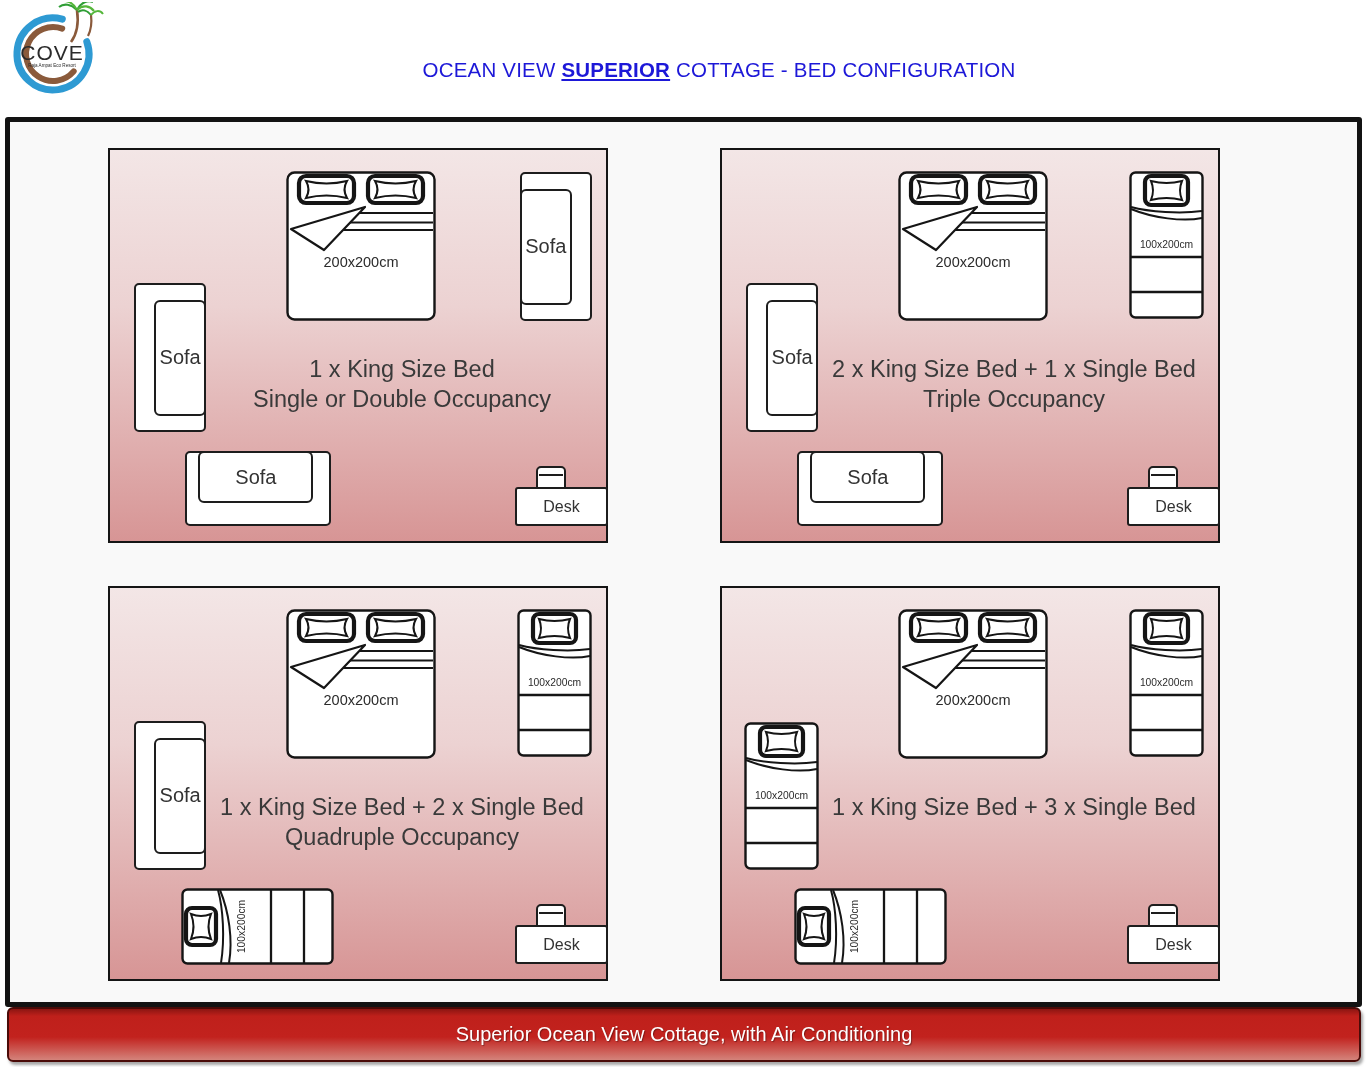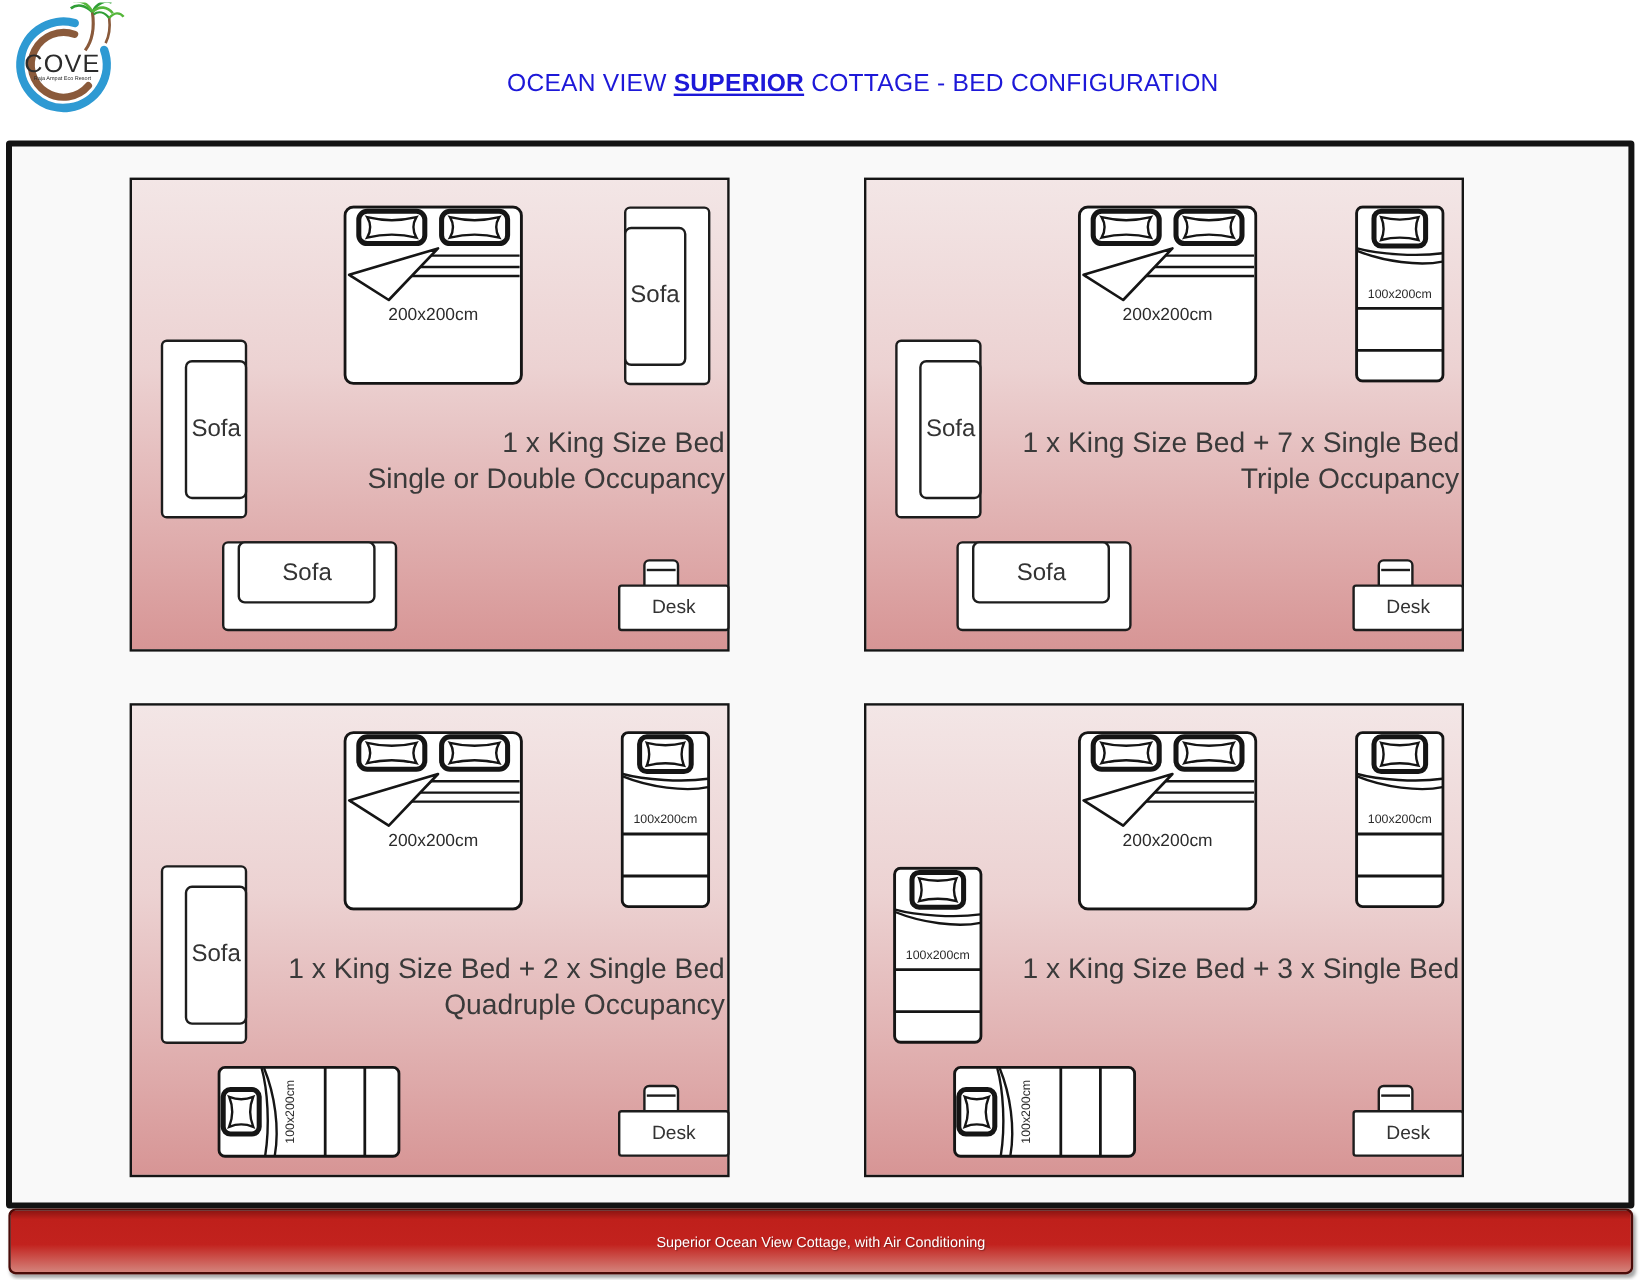--- a/index.html
+++ b/index.html
@@ -22,21 +22,21 @@
   }
   
   .panel{
     position:absolute;width:500px;height:395px;box-sizing:border-box;
     border:2px solid #151515;
     background:linear-gradient(180deg,#f3e6e6 0%,#ecd2d2 40%,#d79595 100%);
   }
   .p1{left:103px;top:143px;} .p2{left:715px;top:143px;}
   .p3{left:103px;top:581px;} .p4{left:715px;top:581px;}
   .caption{
-    position:absolute;left:90px;right:2px;top:204px;text-align:right;
+    position:absolute;left:90px;right:2px;top:204px;text-align:center;
     color:#3a3a3a;font-size:23.5px;line-height:30px;white-space:nowrap;
   }
   .caption b{font-weight:normal;}
   
   .furn{position:absolute;}
   .king{width:150px;height:150px;}
   .single-v{width:75px;height:148px;}
   .single-h{width:153px;height:77px;}
   .sofa{width:72px;height:149px;box-sizing:border-box;border:2px solid #1d1d1d;
         border-radius:5px;background:#fff;}
@@ -63,21 +63,21 @@
   svg text{font-family:"Liberation Sans",sans-serif;fill:#2b2b2b;}
   .t-king{font-size:14.5px;}
   .t-single{font-size:10.3px;}
   
   .banner{
     position:absolute;left:7px;top:1007px;width:1354px;height:55px;box-sizing:border-box;
     border:2px solid #4a0b08;border-radius:6px;
     background:linear-gradient(180deg,#8c1512 0%,#bf201b 14%,#c2221e 55%,#d4837b 100%);
     box-shadow:2px 3px 3px rgba(0,0,0,.35);
     display:flex;align-items:center;justify-content:center;
-    color:#ffffff;font-size:12px;text-shadow:1px 1px 1px rgba(0,0,0,.35);
+    color:#ffffff;font-size:20px;text-shadow:1px 1px 1px rgba(0,0,0,.35);
   }
 </style>
 </head>
 <body>
 
 <svg class="logo" viewBox="0 0 106 94">
   <path d="M56.3,17.2 A36,36 0 1 0 80.8,39.7" fill="none" stroke="#2e9ad3" stroke-width="7" stroke-linecap="round"></path>
   <path d="M56.2,26.6 A27,27 0 1 0 67.7,69.4" fill="none" stroke="#8a5a3b" stroke-width="6" stroke-linecap="round"></path>
   <g>
     <path d="M65,40 C71,32 73,22 71,8" fill="none" stroke="#8a5a3b" stroke-width="2.6"></path>
@@ -186,21 +186,21 @@
     <span class="sofa-label">Sofa</span>
   </div>
 </div>
     <div class="furn desk" style="left:405px;top:316px;">
   <div class="chair">
           <div class="chair-bar"></div>
         </div>
   <div class="desk-top">Desk</div>
 </div>
     <div class="caption">
-      <div>1 x King Size Bed + 7 x Single Bed</div>
+      <div>2 x King Size Bed + 1 x Single Bed</div>
       <div><b>Triple</b><span> Occupancy</span></div>
     </div>
   </div>
 
   <div class="panel p3" style="left:98px;top:464px;">
     <div class="furn king" style="left:176px;top:21px;">
   <svg viewBox="0 0 150 150" width="150" height="150">
     <rect class="bed-body" x="1.5" y="1.5" width="147" height="147" rx="7"></rect>
     <g transform="translate(13,5)">
       <rect class="pillow-outer" x="0" y="0" width="55" height="27" rx="7"></rect>

